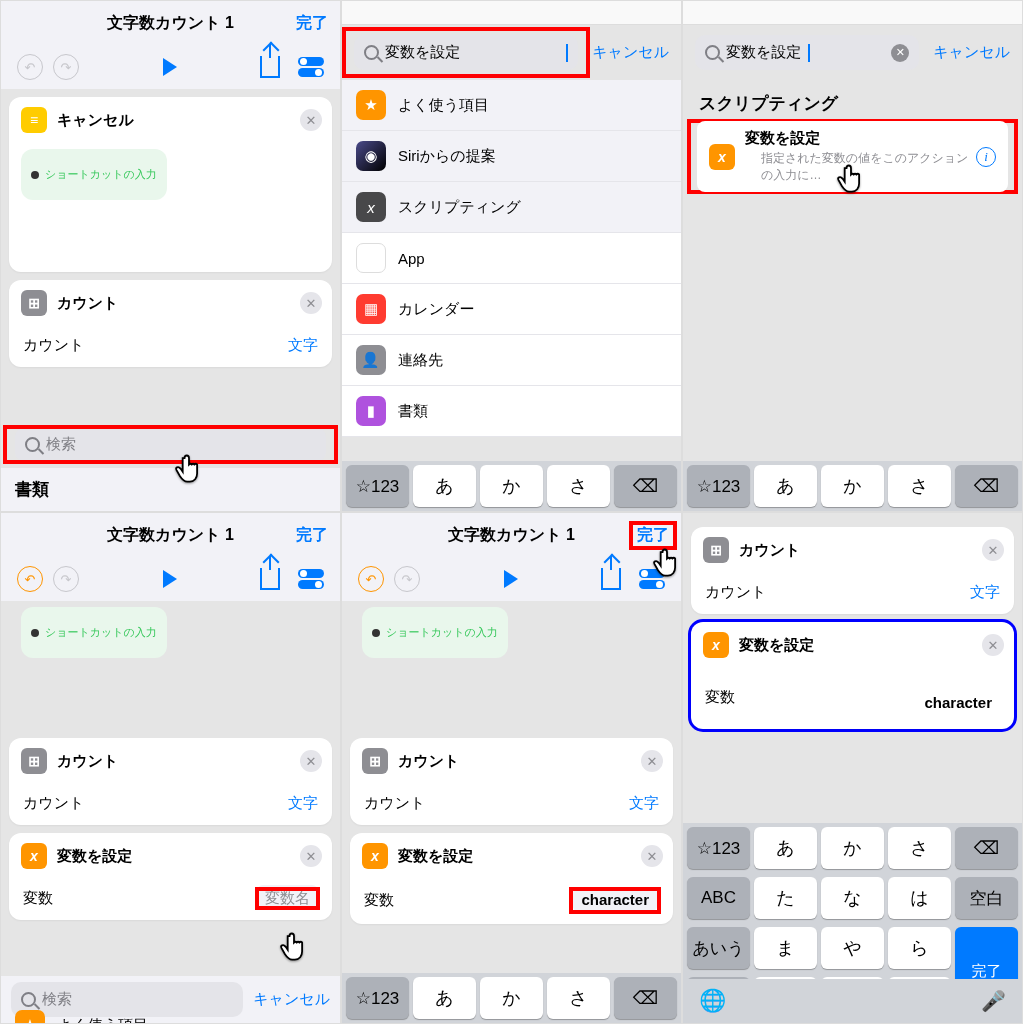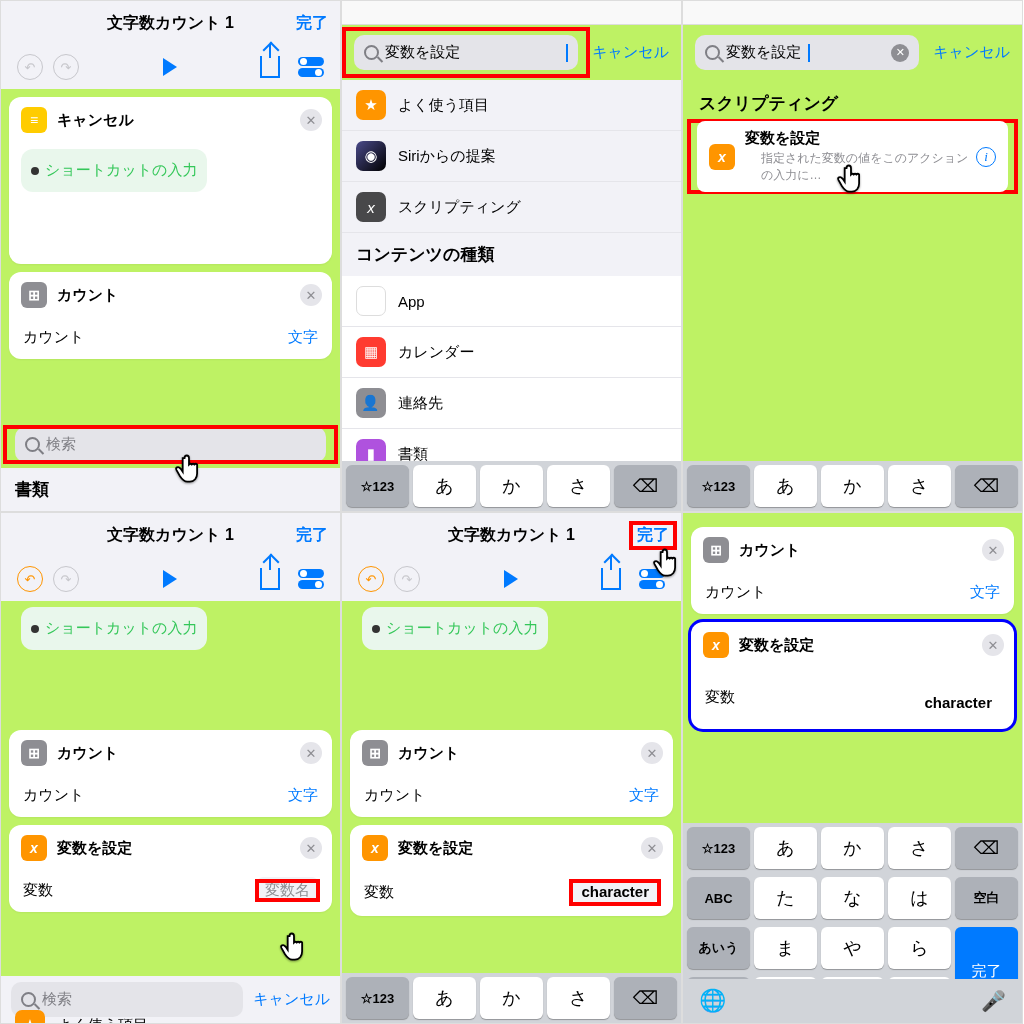--- a/index.html
+++ b/index.html
@@ -1,18 +1,18 @@
 <!DOCTYPE html>
 <html><head>
 <meta charset="utf-8">
 <style>
 * { margin:0; padding:0; box-sizing:border-box; font-family:-apple-system,"Hiragino Sans",sans-serif; -webkit-font-smoothing:antialiased; }
 body { background:#fff; width:1024px; height:1024px; overflow:hidden; }
 .grid { display:grid; grid-template-columns:repeat(3,341px); grid-template-rows:512px 512px; gap:0; }
-.pane { position:relative; border:1px solid #ddd; background:#bef264; overflow:hidden; }
+.pane { position:relative; border:1px solid #ddd; background:#e5e5e5; overflow:hidden; }
 .hdr { height:44px; display:flex; align-items:center; justify-content:center; background:#f2f2f7; position:relative; }
 .hdr .title { font-size:16px; font-weight:600; }
 .hdr .done { position:absolute; right:12px; color:#007aff; font-size:16px; font-weight:600; }
 .tools { height:44px; display:flex; align-items:center; justify-content:space-between; padding:0 16px; background:#f2f2f7; }
 .tools .left { display:flex; gap:10px; }
 .tools .right { display:flex; gap:18px; align-items:center; }
 .circ { width:26px; height:26px; border:1.5px solid #c7c7cc; border-radius:50%; display:flex; align-items:center; justify-content:center; color:#c7c7cc; font-size:13px; }
 .circ.active{ border-color:#ff9500; color:#ff9500; }
 .play { width:0; height:0; border-left:14px solid #007aff; border-top:9px solid transparent; border-bottom:9px solid transparent; }
 .share { width:20px; height:22px; border:2px solid #007aff; border-top:none; position:relative; }
@@ -25,39 +25,39 @@
 .toggle div:first-child:after{ left:2px; } .toggle div:last-child:after{ right:2px; }
 .body { padding:0 8px; }
 .card { background:#fff; border-radius:12px; margin:8px 0; padding:0; box-shadow:0 1px 2px rgba(0,0,0,0.05); position:relative; }
 .card-h { display:flex; align-items:center; padding:10px 12px; position:relative; }
 .ic { width:26px; height:26px; border-radius:6px; display:flex; align-items:center; justify-content:center; color:#fff; font-size:14px; font-weight:600; margin-right:10px; }
 .ic.y{ background:#ffcc00; } .ic.g{ background:#8e8e93; } .ic.o{ background:#ff9500; font-style:italic; }
 .card-h .lbl { font-size:15px; font-weight:600; }
 .close { position:absolute; right:10px; width:22px; height:22px; background:#e5e5ea; border-radius:50%; display:flex; align-items:center; justify-content:center; color:#8e8e93; font-size:13px; }
 .card-row { display:flex; justify-content:space-between; align-items:center; padding:10px 14px 12px; }
 .card-row .k{ font-size:15px; } .card-row .v{ color:#007aff; font-size:15px; }
-.pill { display:inline-flex; align-items:center; background:#e9f7ec; border-radius:12px; padding:12px 10px; margin:6px 12px 12px; font-size:15px; color:#34c759; }
+.pill { display:inline-flex; align-items:center; background:#e9f7ec; border-radius:12px; padding:18px 10px; margin:6px 12px 12px; font-size:11px; color:#34c759; }
 .pill:before{ content:""; width:8px; height:8px; background:#333; border-radius:50%; margin-right:6px; }
 .searchbar { background:#e4e4e9; border-radius:10px; margin:6px 10px; padding:8px 10px; display:flex; align-items:center; font-size:15px; color:#7f7f85; }
 .searchbar .q{ color:#000; flex:1; }
 .searchbar .cur{ width:2px; height:18px; background:#007aff; display:inline-block; }
 .mag{ width:15px; height:15px; border:2px solid #7f7f85; border-radius:50%; position:relative; margin-right:6px; }
 .mag:after{ content:""; width:2px; height:7px; background:#7f7f85; position:absolute; right:-4px; bottom:-5px; transform:rotate(-45deg); }
 .xclr{ width:18px; height:18px; background:#8e8e93; border-radius:50%; display:flex; align-items:center; justify-content:center; color:#fff; font-size:11px; }
 .searchrow{ display:flex; align-items:center; padding:4px 12px 4px 2px;}
 .searchrow .searchbar{ flex:1; }
 .cancel{ color:#007aff; font-size:15px; margin-left:4px; }
 .list{ background:#fff; }
 .li{ display:flex; align-items:center; padding:10px 14px; border-bottom:0.5px solid #e5e5ea; font-size:15px; }
 .li .licon{ width:30px; height:30px; border-radius:7px; margin-right:12px; display:flex; align-items:center; justify-content:center; color:#fff; font-size:15px; }
 .sect{ padding:10px 14px; font-size:17px; font-weight:700; background:#f2f2f7; }
 .kb{ position:absolute; bottom:0; left:0; right:0; background:#d1d4d9; }
 .kbrow{ display:flex; padding:4px; gap:4px; }
 .key{ flex:1; background:#fff; border-radius:6px; height:42px; display:flex; align-items:center; justify-content:center; font-size:18px; box-shadow:0 1px 1px rgba(0,0,0,0.3); }
-.key.fn{ background:#adb1b8; font-size:13px;font-weight:bold; }
+.key.fn{ background:#adb1b8; font-size:17px; }
 .key.del{ background:#adb1b8; }
 .key.go{ background:#007aff; color:#fff; font-size:15px; }
 .redbox{ outline:4px solid #f00; outline-offset:-2px; }
 .bluebox{ outline:5px solid #00f; outline-offset:-2px; }
 .hand{ position:absolute; width:36px; height:36px; pointer-events:none; }
 .hand svg{ width:100%; height:100%; filter:drop-shadow(0 1px 1px rgba(0,0,0,0.4)); }
 .sec-h{ font-size:17px; font-weight:700; padding:12px 16px 6px; }
 .action-item{ background:#fff; border-radius:0; padding:8px 12px; display:flex; align-items:center; position:relative; margin:0 8px; border-radius:8px;}
 .action-item .txt{ flex:1; }
 .action-item .tit{ font-size:15px; font-weight:600; }
@@ -147,21 +147,20 @@
   <div class="li">
           <div class="licon" style="background:linear-gradient(135deg,#4a4a8a,#000)">◉</div>
           <span>Siriからの提案</span>
         </div>
   <div class="li">
           <div class="licon" style="background:#48484a">
             <i>x</i>
           </div>
           <span>スクリプティング</span>
         </div>
-  <div class="sect">コンテンツの種類</div>
   <div class="li" style="background:#fff">
           <div class="licon" style="background:#fff;border:1px solid #ddd;display:grid;grid-template-columns:1fr 1fr;grid-template-rows:1fr 1fr;padding:3px;gap:2px">
             <div style="background:#ff3b30;border-radius:2px"></div>
             <div style="background:#ffcc00;border-radius:2px"></div>
             <div style="background:#34c759;border-radius:2px"></div>
             <div style="background:#007aff;border-radius:2px"></div>
           </div>
           <span>App</span>
         </div>
   <div class="li" style="background:#fff">

